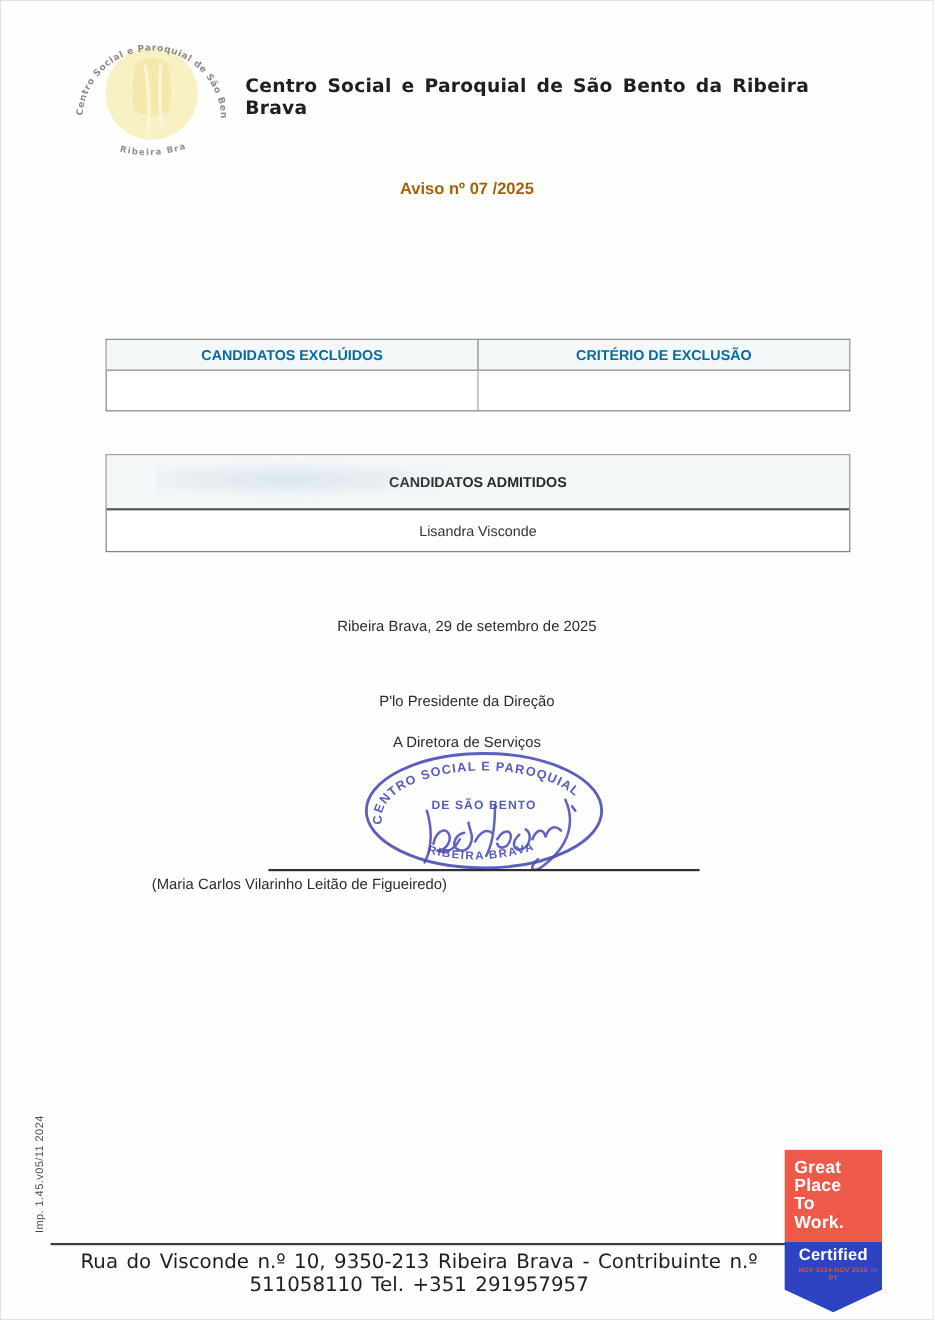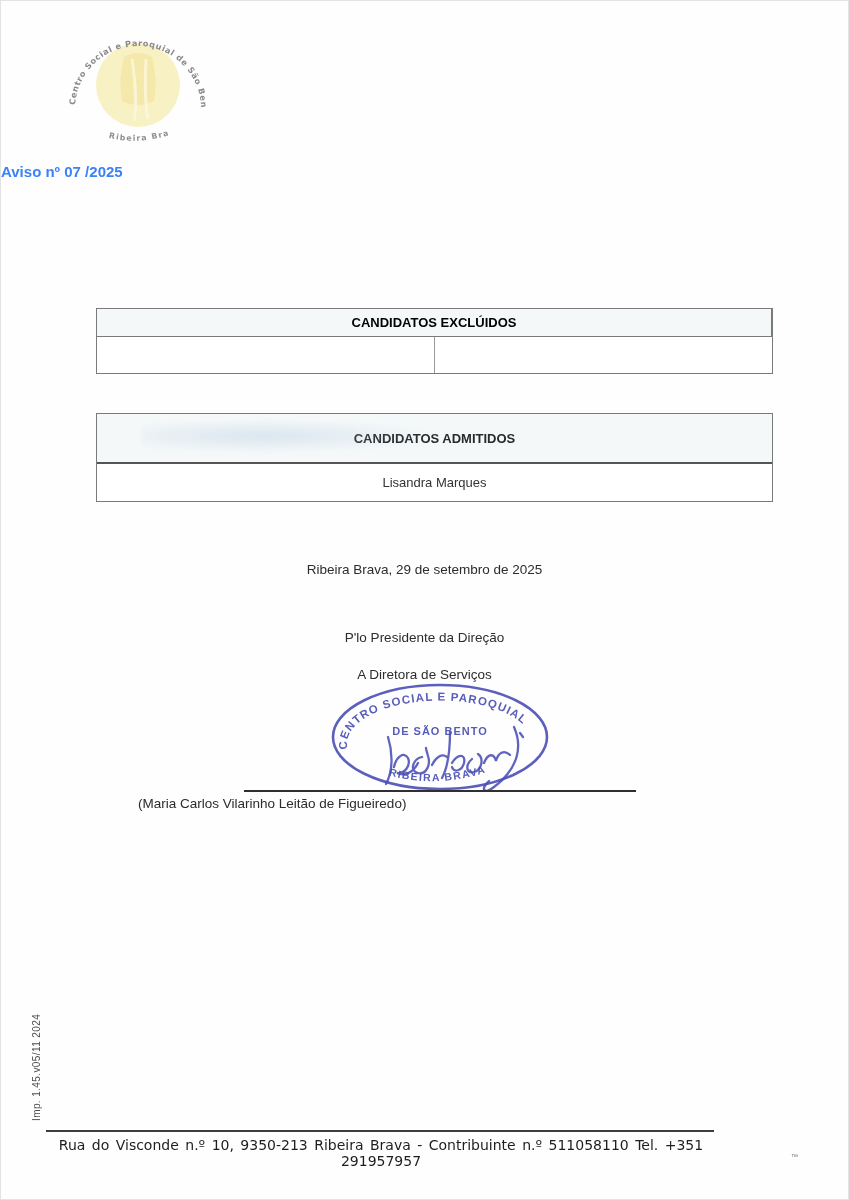--- a/index.html
+++ b/index.html
@@ -7,30 +7,30 @@
     position:relative;width:849px;height:1200px;background:#fefefe;
     font-family:"Liberation Sans",sans-serif;color:#222;overflow:hidden;
     box-sizing:border-box;border:1px solid #e3e3e3;
   }
   .abs{position:absolute;}
   .comic{font-family:"DejaVu Sans",sans-serif;}
 
   
   .org-title{left:222px;top:68px;width:540px;font-size:17px;font-weight:700;
     letter-spacing:.2px;word-spacing:3px;color:#1f1f1f;}
-  .aviso-line{left:0;top:162px;width:100%;text-align:left;font-size:15px;font-weight:700;color:#3b82f6;}
+  .aviso-line{left:0;top:162px;width:100%;text-align:center;font-size:15px;font-weight:700;color:#a16207;}
   .pub-title{left:0;top:217px;width:100%;text-align:center;font-size:14px;font-weight:700;
     letter-spacing:.4px;color:#262626;}
 
   
   .tbl{left:95px;width:677px;border:1px solid #7a7a7a;box-sizing:border-box;background:#fff;}
   .tbl-excluded{top:307px;}
   .tbl-excluded .hrow{display:flex;height:27px;background:#f5f8f8;border-bottom:1px solid #7a7a7a;}
   .tbl-excluded .hcell{flex:1;display:flex;align-items:center;justify-content:center;
-    font-size:13px;font-weight:700;color:#000000;}
+    font-size:13px;font-weight:700;color:#0369a1;}
   .tbl-excluded .hcell:first-child{border-right:1px solid #7a7a7a;}
   .tbl-excluded .brow{display:flex;height:36px;}
   .tbl-excluded .bcell{flex:1;}
   .tbl-excluded .bcell:first-child{border-right:1px solid #9a9a9a;}
 
   .tbl-admitted{top:412px;}
   .tbl-admitted .hrow{position:relative;height:48px;display:flex;align-items:center;justify-content:center;
     font-size:13px;font-weight:700;color:#2a2a2a;border-bottom:2px solid #555;background:#f4f8f9;overflow:hidden;}
   .ghost-smudge{position:absolute;left:45px;top:5px;width:300px;height:34px;
     background:radial-gradient(ellipse at 40% 50%,rgba(160,188,216,.30),rgba(160,188,216,0) 70%);
@@ -45,21 +45,21 @@
   .stamp-wrap{left:323px;top:676px;width:232px;height:122px;}
   .sig-line{left:243px;top:789px;width:392px;border-top:2px solid #2f2f2f;height:0;}
   .signer-name{left:137px;top:795px;width:600px;font-size:13.5px;color:#2c2c2c;}
 
   
   .imprint{left:30px;top:992px;height:128px;writing-mode:vertical-rl;transform:rotate(180deg);
     font-size:10px;color:#4d4d4d;letter-spacing:.4px;}
 
   
   .footer-rule{left:45px;top:1129px;width:668px;border-top:2px solid #3d3d3d;height:0;}
-  .footer-line1{left:38px;top:1136px;width:684px;text-align:center;font-size:14px;
+  .footer-line1{left:38px;top:1136px;width:684px;text-align:center;font-size:18px;
     word-spacing:2px;color:#1e1e1e;}
   .footer-line2{left:38px;top:1159px;width:684px;text-align:center;font-size:12.5px;
     word-spacing:2px;color:#1e1e1e;}
 
   
   .badge{left:712px;top:1044px;width:89px;height:148px;
     clip-path:polygon(0 0,100% 0,100% 86%,50% 100%,0 86%);}
   .badge-top{height:84px;background:#ee5a4a;box-sizing:border-box;padding:9px 0 0 9px;}
   .badge-top div{color:#fff;font-size:16px;line-height:16.5px;font-weight:700;letter-spacing:.2px;}
   .badge-bottom{height:64px;background:#2e43c0;display:flex;flex-direction:column;align-items:center;}
@@ -82,40 +82,42 @@
     <path d="M 62 44 q 14 -8 28 0 q 6 22 2 44 q -16 8 -32 0 q -4 -22 2 -44 z" fill="#f3e6a2" opacity="0.75"></path>
     <path d="M 70 46 q 6 40 2 62 M 84 46 q -2 40 2 60" stroke="#fdf8dd" stroke-width="3" fill="none" opacity="0.8"></path>
     <text font-size="8.2" font-weight="700" fill="#8a8a8a" letter-spacing="0.6" font-family="DejaVu Sans, sans-serif">
       <textPath href="#logoTopArc" startOffset="2%">Centro Social e Paroquial de São Bento</textPath>
     </text>
     <text font-size="7.8" font-weight="700" fill="#909090" letter-spacing="1.2" font-family="DejaVu Sans, sans-serif">
       <textPath href="#logoBottomArc" startOffset="4%">Ribeira Brava</textPath>
     </text>
   </svg>
 
+  <div class="abs org-title comic">Centro Social e Paroquial de São Bento da Ribeira Brava</div>
 
   <div class="abs aviso-line">Aviso nº 07 /2025</div>
 
   <div class="abs tbl tbl-excluded">
     <div class="hrow">
       <div class="hcell">CANDIDATOS EXCLÚIDOS</div>
+      <div class="hcell">CRITÉRIO DE EXCLUSÃO</div>
     </div>
     <div class="brow">
       <div class="bcell"></div>
       <div class="bcell"></div>
     </div>
   </div>
 
   <div class="abs tbl tbl-admitted">
     <div class="hrow">
       <span class="ghost-smudge"></span>
       <span>CANDIDATOS ADMITIDOS</span>
     </div>
     <div class="brow">
-      <span>Lisandra Marques</span>
+      <span>Lisandra Visconde</span>
     </div>
   </div>
 
   <div class="abs date-line">Ribeira Brava, 29 de setembro de 2025</div>
   <div class="abs president-line">P'lo Presidente da Direção</div>
   <div class="abs director-line">A Diretora de Serviços</div>
 
   <svg class="abs stamp-wrap" viewBox="0 0 232 122">
     <defs>
       <path id="stampTopArc" d="M 27 79 A 93 43 0 1 1 205 79" fill="none"></path>
@@ -142,15 +144,28 @@
   </svg>
 
   <div class="abs sig-line"></div>
   <div class="abs signer-name">(Maria Carlos Vilarinho Leitão de Figueiredo)</div>
 
   <div class="abs imprint">Imp. 1.45.v05/11 2024</div>
 
   <div class="abs footer-rule"></div>
   <div class="abs footer-line1 comic">Rua do Visconde n.º 10, 9350-213 Ribeira Brava - Contribuinte n.º 511058110 Tel. +351 291957957</div>
 
+  <div class="abs badge">
+    <div class="badge-top">
+      <div>Great</div>
+      <div>Place</div>
+      <div>To</div>
+      <div>Work.</div>
+    </div>
+    <div class="badge-bottom">
+      <div class="badge-cert">Certified</div>
+      <div class="badge-dates">NOV 2024-NOV 2025</div>
+      <div class="badge-country">PT</div>
+    </div>
+  </div>
   <div class="abs badge-tm">™</div>
 
 </div>
 
 </body></html>

